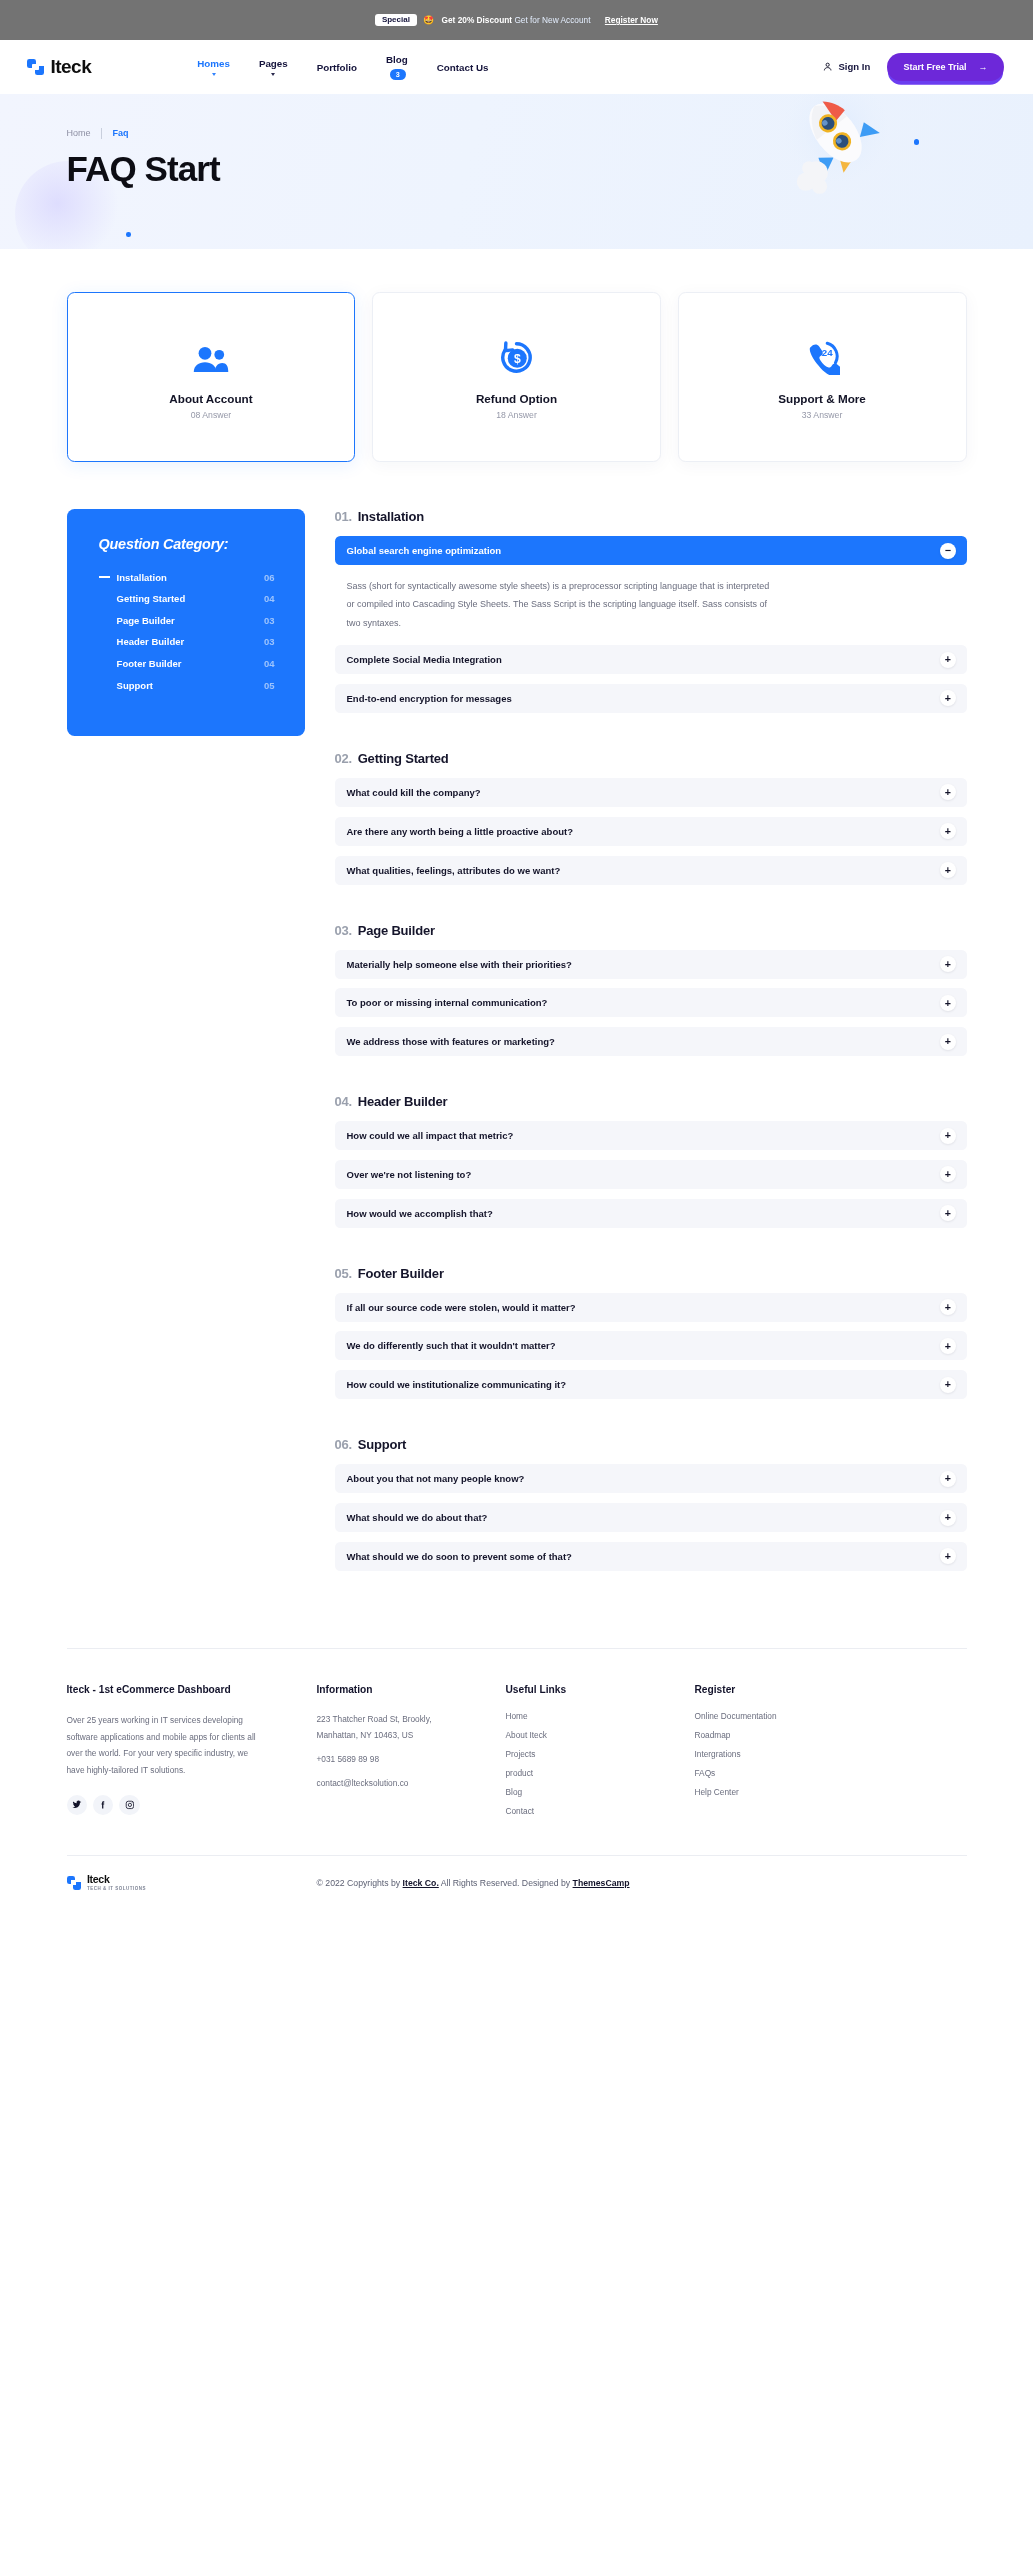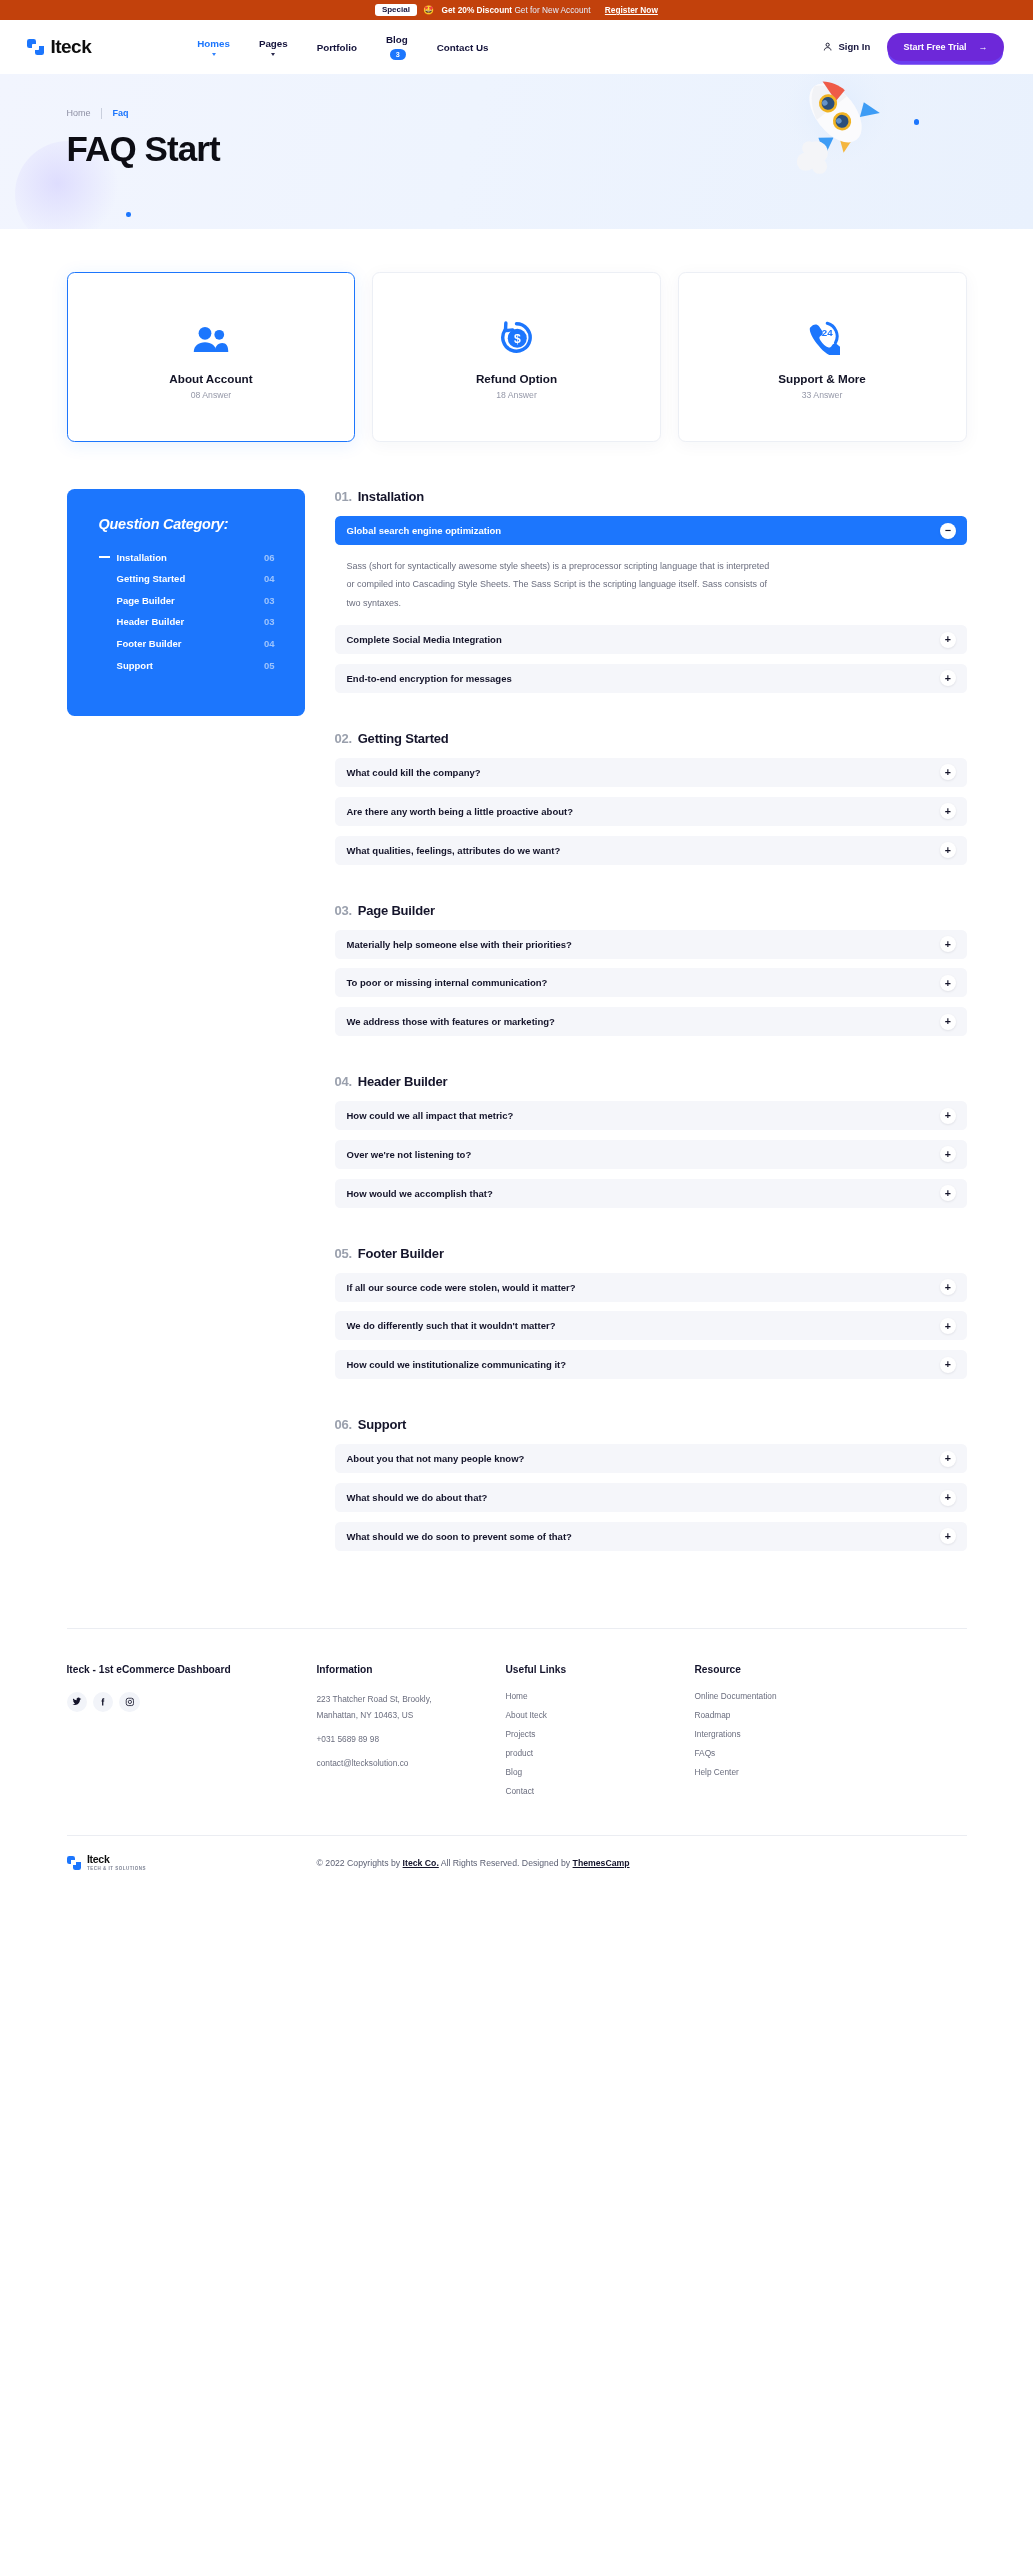--- a/index.html
+++ b/index.html
@@ -7,22 +7,22 @@
     width: 1033px;
     background: #ffffff;
     font-family: "Liberation Sans", sans-serif;
     color: #14133b;
     -webkit-font-smoothing: antialiased;
   }
   .page { width: 1033px; position: relative; overflow: hidden; }
 
   
   .promo-bar {
-    height: 20px;
-    background: #c2410c;
+    height: 40px;
+    background: #737373;
     display: flex; align-items: center; justify-content: center;
     gap: 6.8px;
   }
   .promo-badge {
     background: #ffffff; color: #14133b;
     font-size: 8px; font-weight: 600;
     padding: 2.3px 6.8px; border-radius: 3px;
     line-height: 1;
   }
   .promo-emoji { font-size: 9px; line-height: 1; }
@@ -562,20 +562,21 @@
       </div>
 
     </div>
   </div>
 
   <div class="footer-sep"></div>
   <div class="footer">
 
     <div class="f-col-brand">
       <div class="f-title">Iteck - 1st eCommerce Dashboard</div>
+      <div class="f-desc">Over 25 years working in IT services developing software applications and mobile apps for clients all over the world. For your very specific industry, we have highly-tailored IT solutions.</div>
       <div class="f-socials">
         <div class="f-social">
           <svg width="9.8" height="9.8" viewBox="0 0 24 24" fill="currentColor">
               <path d="M23 4.8a8.6 8.6 0 0 1-2.4.7 4.2 4.2 0 0 0 1.8-2.3c-.8.5-1.7.8-2.6 1A4.2 4.2 0 0 0 11.5 8 11.9 11.9 0 0 1 2.9 3.6a4.2 4.2 0 0 0 1.3 5.6c-.7 0-1.3-.2-1.9-.5a4.2 4.2 0 0 0 3.4 4.1c-.6.2-1.2.2-1.8.1a4.2 4.2 0 0 0 3.9 2.9A8.4 8.4 0 0 1 1 17.5a11.9 11.9 0 0 0 6.4 1.9c7.7 0 12-6.4 12-12v-.6A8.5 8.5 0 0 0 23 4.8z"></path>
             </svg>
         </div>
         <div class="f-social">
           <svg width="9.8" height="9.8" viewBox="0 0 24 24" fill="currentColor">
               <path d="M15.4 8.3h-2.3V6.8c0-.7.5-.9.8-.9h1.4V3.2h-2C11 3.2 10 4.8 10 6.6v1.7H8.5v2.8H10V21h3.1v-9.9h2l.3-2.8z"></path>
             </svg>
@@ -601,21 +602,21 @@
       <div class="f-title">Useful Links</div>
       <span class="f-link">Home</span>
       <span class="f-link">About Iteck</span>
       <span class="f-link">Projects</span>
       <span class="f-link">product</span>
       <span class="f-link">Blog</span>
       <span class="f-link">Contact</span>
     </div>
 
     <div class="f-col res">
-      <div class="f-title">Resource</div>
+      <div class="f-title">Register</div>
       <span class="f-link">Online Documentation</span>
       <span class="f-link">Roadmap</span>
       <span class="f-link">Intergrations</span>
       <span class="f-link">FAQs</span>
       <span class="f-link">Help Center</span>
     </div>
   </div>
 
   <div class="copy-sep"></div>
   <div class="copy-bar">

